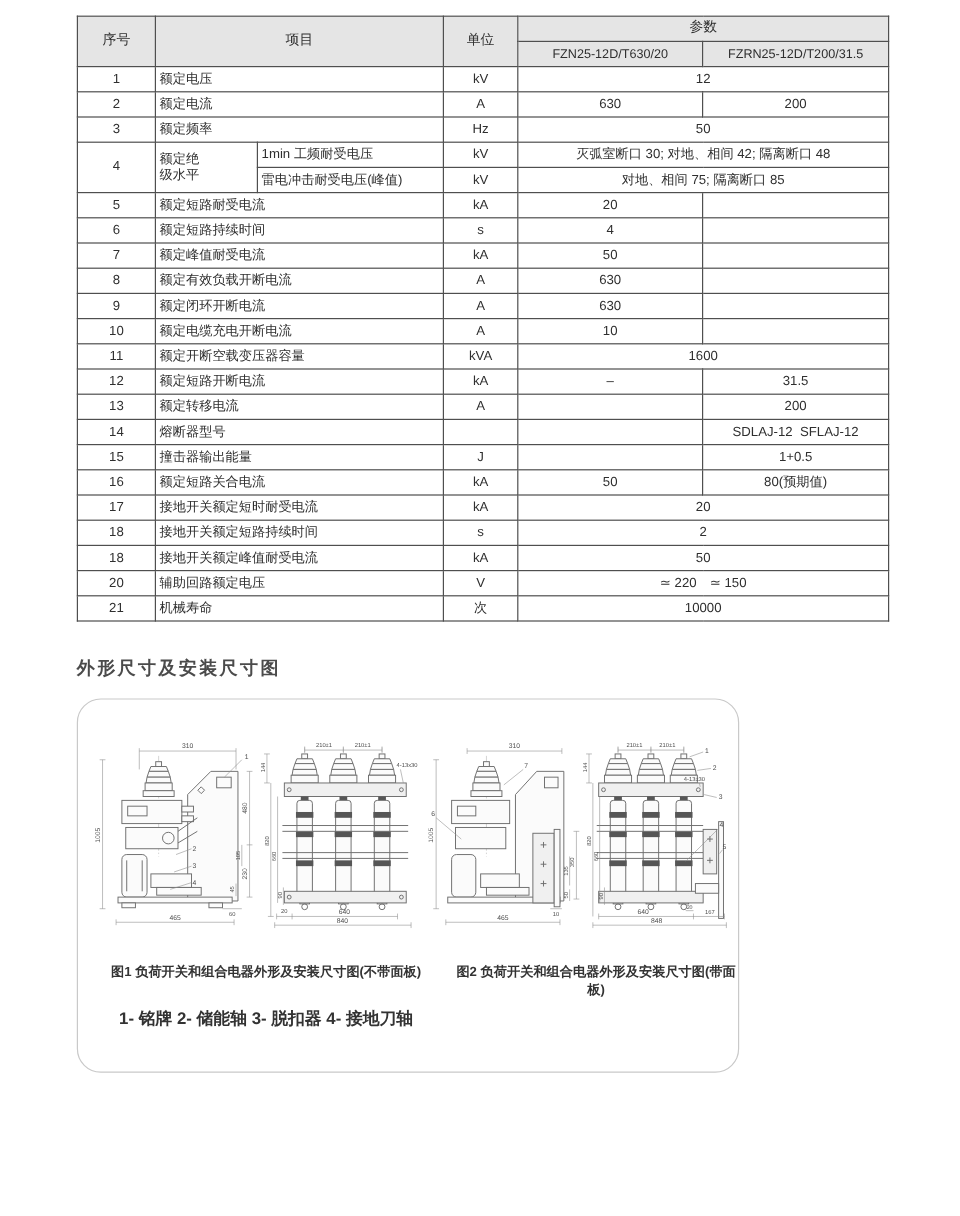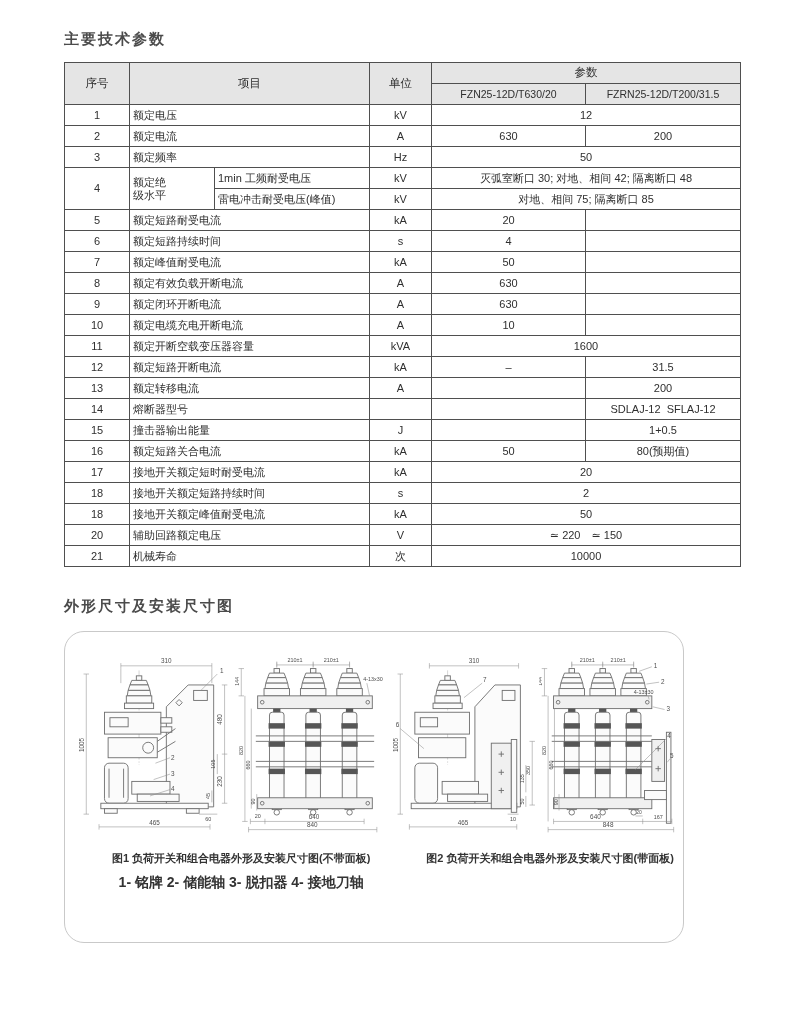--- a/index.html
+++ b/index.html
@@ -9,21 +9,21 @@
   #title1{padding-top:30px;}
   #title2{padding-top:30px;}
   table.spec{border-collapse:collapse;table-layout:fixed;width:676px;margin-top:13px;border:1.5px solid #3e3e3e;font-size:11px;color:#2f2f2f;}
   table.spec td,table.spec th{border:1px solid #4f4f4f;height:20px;padding:0 3px;font-weight:normal;line-height:1.15;overflow:hidden;}
   table.spec th{background:#e5e5e5;font-size:11.5px;}
   tr.hdr{height:21px;}
   td.c,th.c{text-align:center;}
   td.item{text-align:left;padding-left:13px;}
   td.pre{white-space:pre-line;}
   .wsp{white-space:pre-wrap;}
-  .figbox{margin-top:15px;width:620px;height:312px;border:1px solid #c9c9c9;border-radius:20px;box-sizing:border-box;}
+  .figbox{margin-top:15px;width:552px;height:312px;border:1px solid #c9c9c9;border-radius:20px;box-sizing:border-box;}
   .drawrow{display:flex;justify-content:space-between;padding:13px 8px 0 14px;}
   .cap-row{display:flex;margin-top:6px;font-size:11px;font-weight:600;color:#333;}
   .cap1{width:57%;text-align:center;}
   .cap2{width:43%;text-align:center;}
   .legend-row{width:57%;text-align:center;font-size:14px;color:#333;margin-top:8px;font-weight:600;}
   
   svg.draw{display:block;}
   .ln{stroke:#6e6e6e;stroke-width:1;fill:none;}
   .f{fill:#fbfbfb;}
   .fg{fill:#f0f0f0;}
@@ -31,21 +31,20 @@
   .dim{stroke:#8f8f8f;stroke-width:0.6;fill:none;}
   .cl{stroke:#a5a5a5;stroke-width:0.5;fill:none;stroke-dasharray:6 2 1.5 2;}
   text.dt{font-size:7px;fill:#4e4e4e;font-family:"Liberation Sans",sans-serif;}
   text.dts{font-size:6px;fill:#4e4e4e;font-family:"Liberation Sans",sans-serif;}
 </style>
 </head>
 <body>
 
 <div class="content">
 
-  <h2 class="sec-title" id="title1">主要技术参数</h2>
 
   <table class="spec">
     <colgroup>
         <col style="width:65px">
         <col style="width:85px">
         <col style="width:155px">
         <col style="width:62px">
         <col style="width:154px">
         <col style="width:155px">
       </colgroup>

